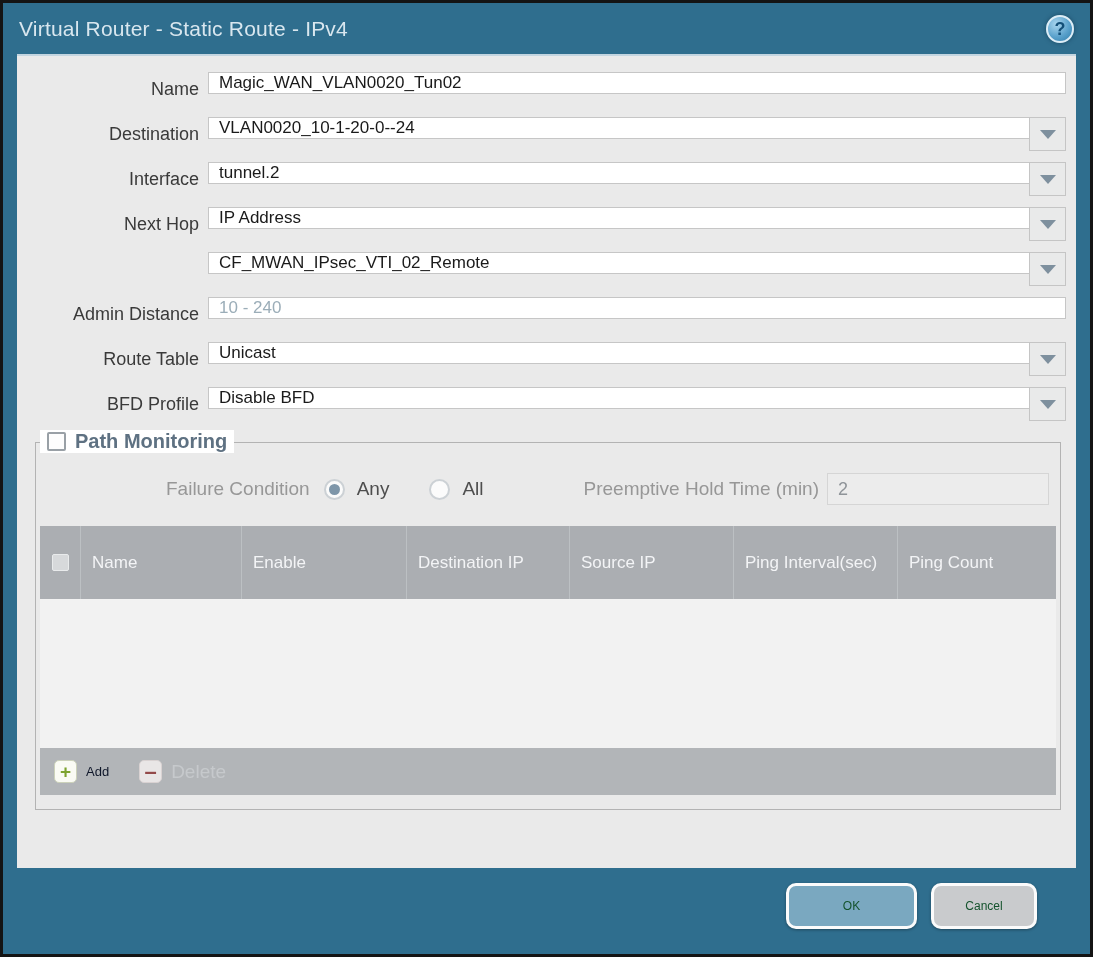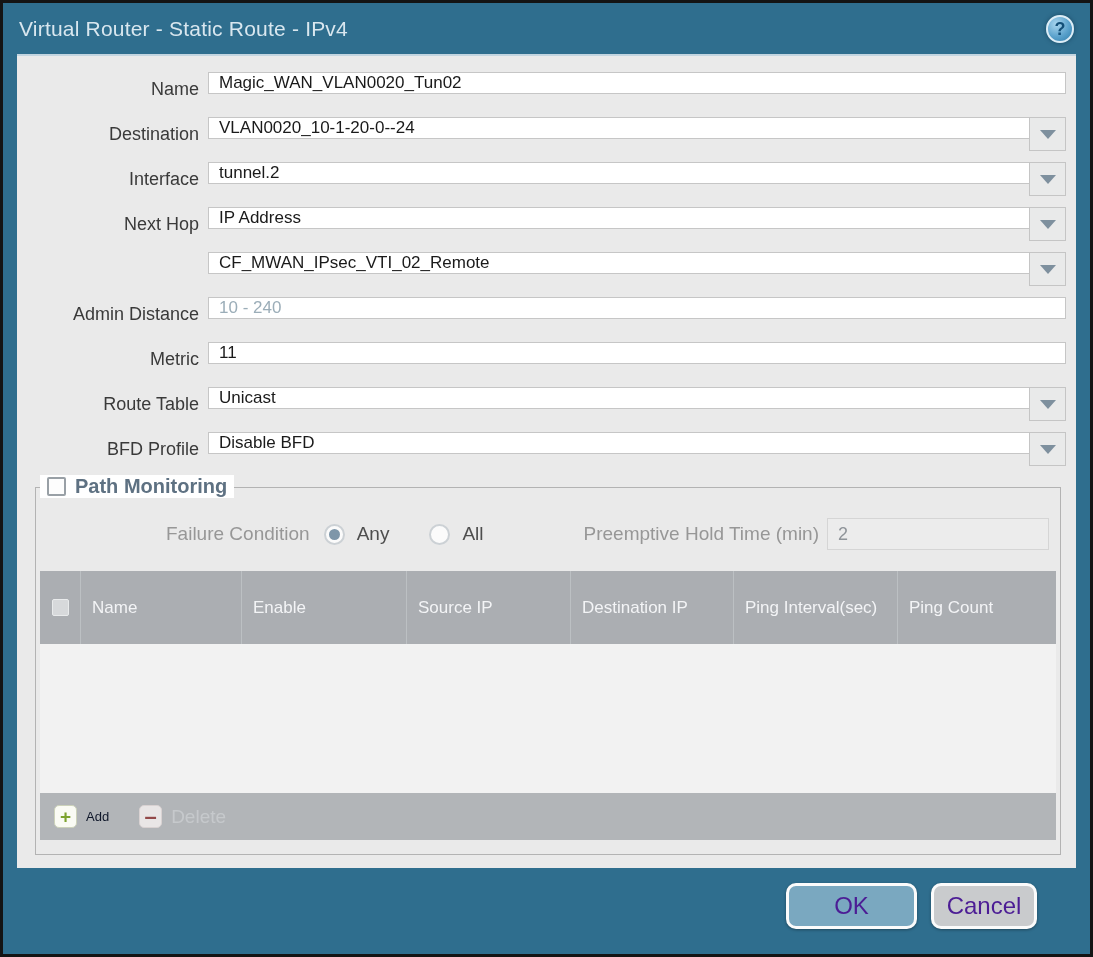--- a/index.html
+++ b/index.html
@@ -214,22 +214,22 @@
     font-size: 22px;
   }
   .btn-delete .tbl-btn-label { color: #c6c9cc; font-size: 19px; margin-left: 9px; }
   
   .footer-btn {
     position: absolute;
     height: 46px;
     border: 3px solid #fbfbfb;
     border-radius: 10px;
     font-family: "Liberation Sans", sans-serif;
-    font-size: 24px;
-    color: #4c1d95;
+    font-size: 12px;
+    color: #14532d;
     cursor: pointer;
     box-shadow: 0 1px 3px rgba(0,0,0,.35);
   }
   .ok-btn   { left: 783px; top: 880px; width: 131px; background: #7aa8c0; }
   .cancel-btn { left: 928px; top: 880px; width: 106px; background: #c9cbcd; }
 </style>
 </head>
 <body>
 
 <div class="window">
@@ -290,26 +290,20 @@
         </div>
       </div>
 
       <div class="form-row">
         <span class="form-label">Admin Distance</span>
         <div class="field">
           <input type="text" placeholder="10 - 240" style="">
         </div>
       </div>
 
-      <div class="form-row">
-        <span class="form-label">Metric</span>
-        <div class="field">
-          <input type="text" value="11" style="">
-        </div>
-      </div>
 
       <div class="form-row">
         <span class="form-label">Route Table</span>
         <div class="field dropdown">
           <input type="text" value="Unicast" style="">
           <div class="dd-btn">
               <span class="dd-arrow"></span>
             </div>
         </div>
       </div>
@@ -342,22 +336,22 @@
         <input class="preempt-input" type="text" disabled="" value="2" style="">
       </div>
 
       <div class="pm-table">
         <div class="thead">
           <div class="th th-check">
             <span class="hdr-checkbox"></span>
           </div>
           <div class="th th-name">Name</div>
           <div class="th th-enable">Enable</div>
+          <div class="th th-dstip">Destination IP</div>
           <div class="th th-srcip">Source IP</div>
-          <div class="th th-dstip">Destination IP</div>
           <div class="th th-ping">Ping Interval(sec)</div>
           <div class="th th-count">Ping Count</div>
         </div>
         <div class="tbody"></div>
         <div class="tfoot">
           <span class="tbl-btn btn-add">
             <span class="mini-icon">+</span>
             <span class="tbl-btn-label">Add</span>
           </span>
           <span class="tbl-btn btn-delete">

